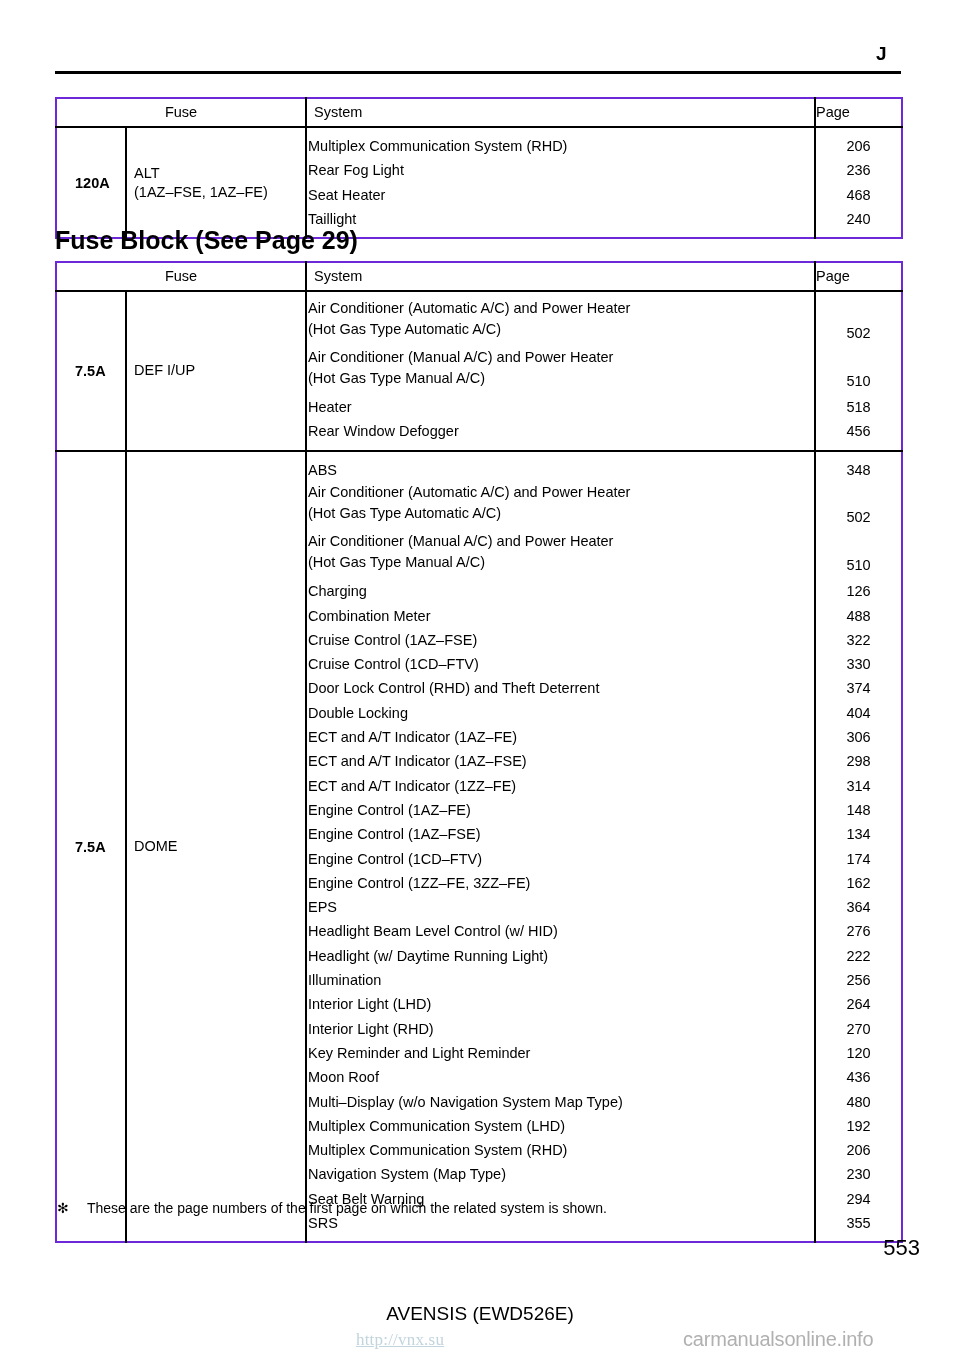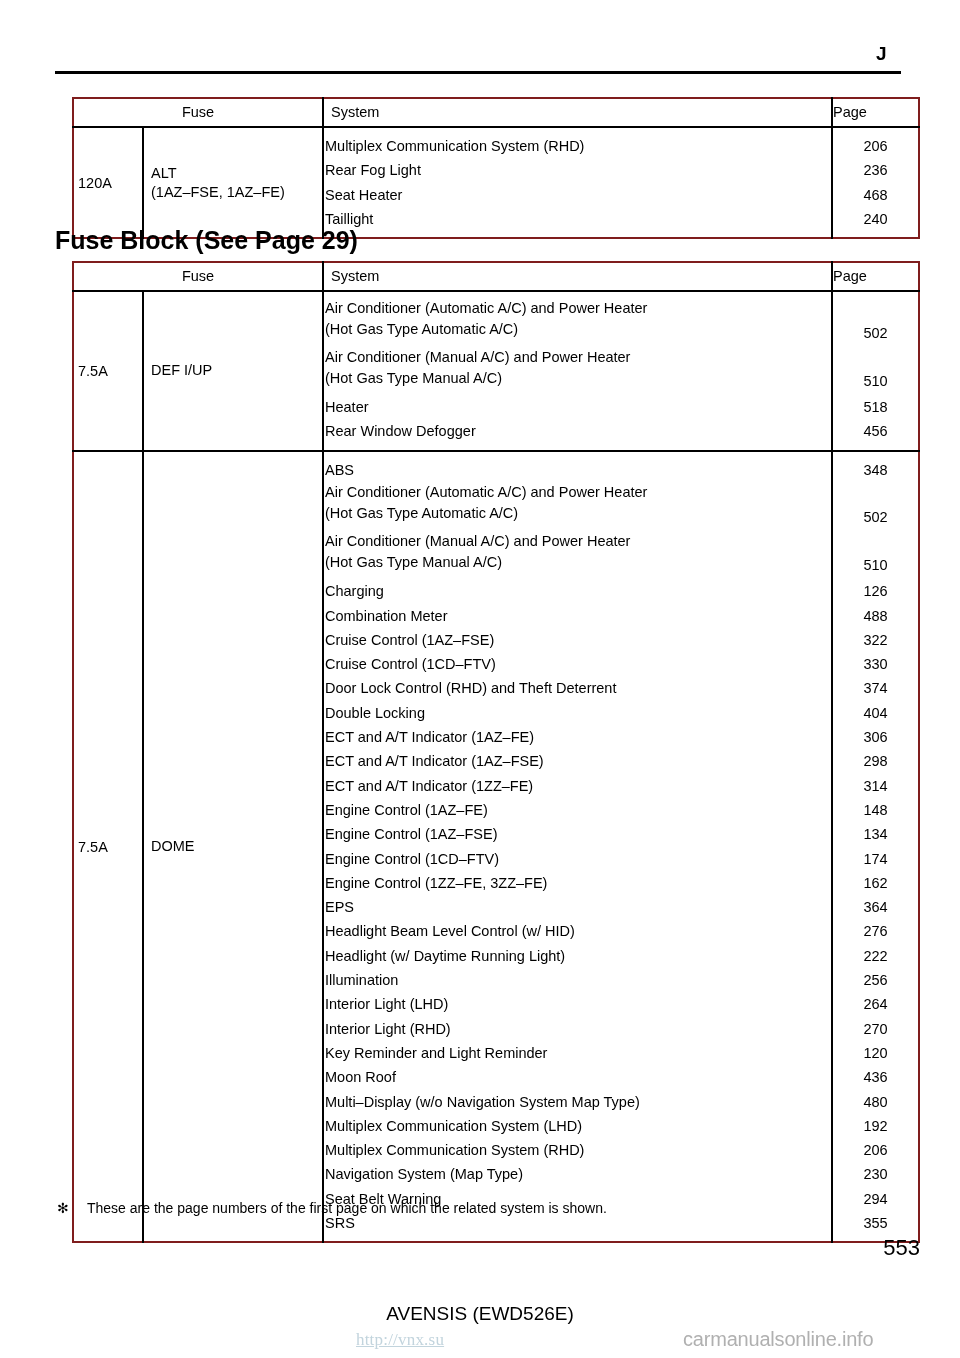--- a/index.html
+++ b/index.html
@@ -37,25 +37,25 @@
     left: 0;
     top: 29px;
     width: 846px;
     height: 3px;
     background: #000;
   }
 
   
   .fuse-table {
     position: absolute;
-    left: 72px;
+    left: 55px;
     border-collapse: collapse;
     table-layout: fixed;
     width: 846px;
-    border: 2px solid #7f1d1d;
+    border: 2px solid #6d28d9;
   }
   .fuse-table col.c-amp   { width: 70px; }
   .fuse-table col.c-name  { width: 180px; }
   .fuse-table col.c-sys   { width: 509px; }
   .fuse-table col.c-page  { width: 87px; }
 
   .fuse-table th,
   .fuse-table td {
     border: 0;
     padding: 0;
@@ -76,22 +76,23 @@
   .fuse-table thead th.h-fuse   { text-align: center; }
   .fuse-table thead th.h-system { text-align: left; padding-left: 7px; border-left: 2px solid #000; margin-left: 30px; }
   .fuse-table thead th.h-page   { text-align: left; border-left: 2px solid #000; }
 
   
   .fuse-table tbody.group > tr > td { }
   .fuse-table tbody.group + tbody.group > tr > td { border-top: 2px solid #000; }
 
   td.amp-cell {
     text-align: left;
-    padding-left: 4px;
+    padding-left: 18px;
     vertical-align: middle;
+    font-weight: bold;
   }
   td.name-cell {
     border-left: 2px solid #000;
     padding-left: 7px;
     vertical-align: middle;
     white-space: pre-line;
     line-height: 19px;
   }
   td.sys-cell {
     border-left: 2px solid #000;

